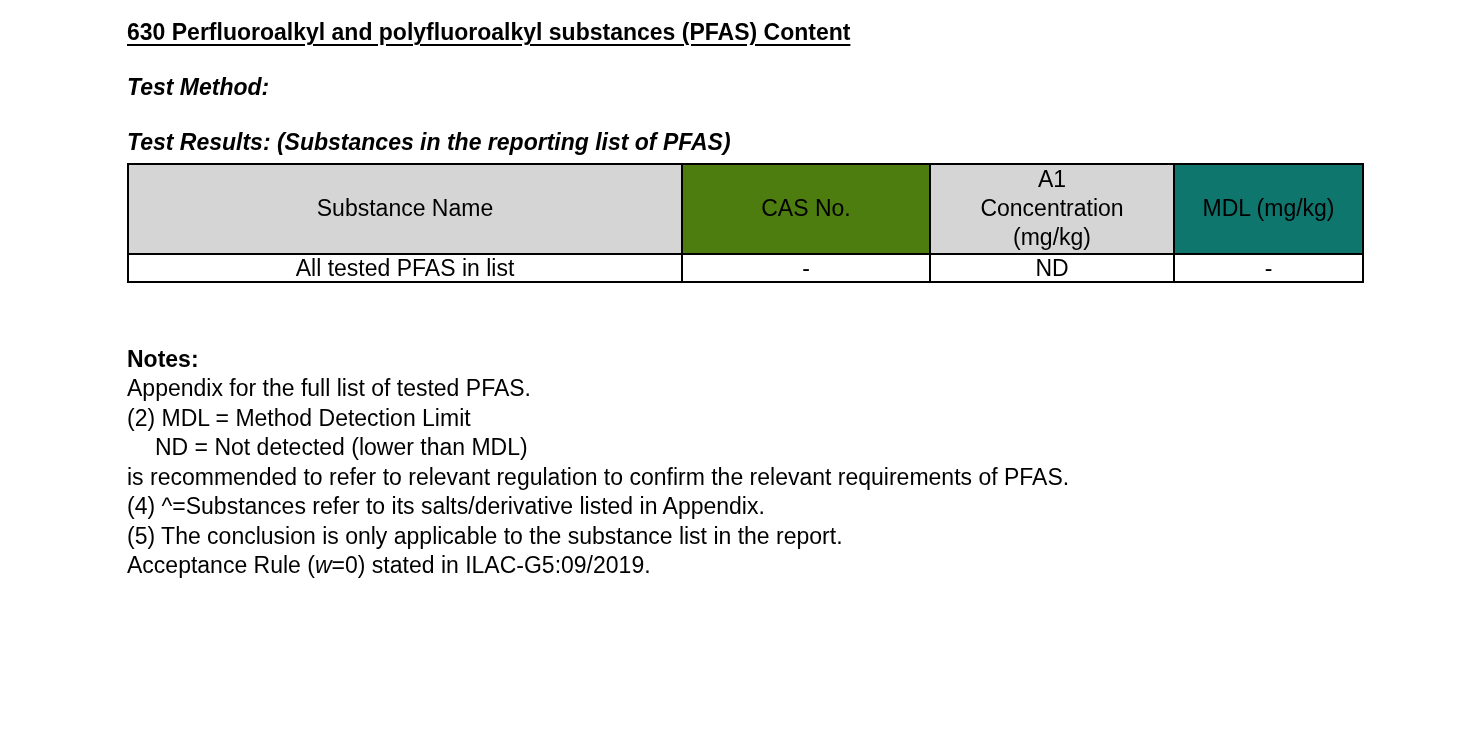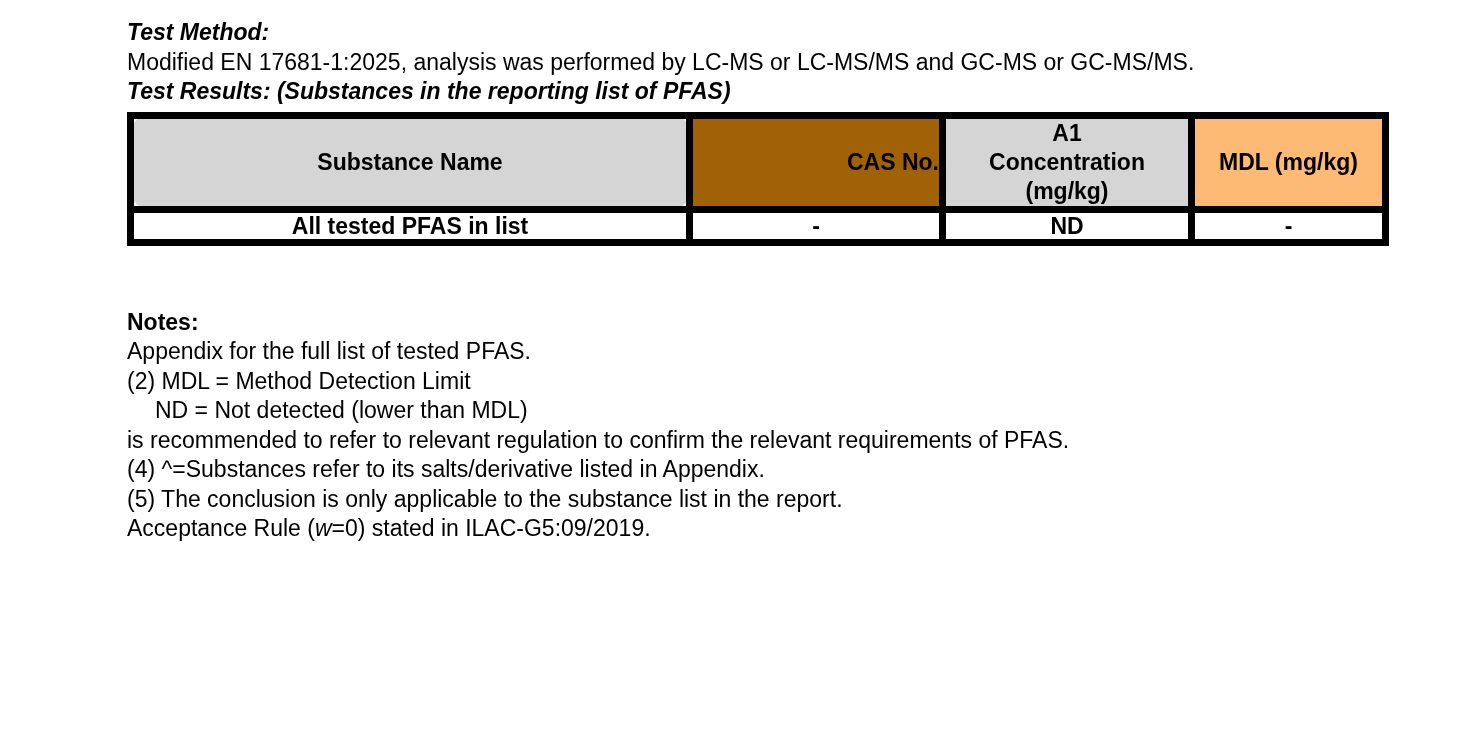--- a/index.html
+++ b/index.html
@@ -24,86 +24,87 @@
     text-decoration: underline;
     text-decoration-thickness: 2px;
     text-underline-offset: 4px;
     margin-bottom: 25px;
   }
   .section-heading {
     font-weight: bold;
     font-style: italic;
   }
   .tr-heading {
+    margin-top: 26px;
   }
   .results-table {
     border-collapse: collapse;
     table-layout: fixed;
     width: 1227px;
     margin-top: 5px;
   }
   .results-table th,
   .results-table td {
-    border: 7px solid #000000;
+    border: 2px solid #000000;
     text-align: center;
     vertical-align: middle;
-    font-weight: bold;
+    font-weight: normal;
     font-size: 23px;
     padding: 0;
     overflow: hidden;
   }
   .results-table th {
     white-space: pre-line;
     line-height: 29px;
   }
   .results-table .header-row {
     height: 90px;
   }
   .results-table .data-row {
     height: 22px;
   }
   .results-table .data-row td {
     line-height: 26px;
   }
-  .col-substance { width: 552px; border-radius: 18px; }
+  .col-substance { width: 552px; }
   .col-cas       { width: 246px; }
   .col-conc      { width: 242px; }
   .col-mdl       { width: 187px; }
   .notes-heading {
     font-weight: bold;
     margin-top: 62px;
   }
   .note-line { }
   .note-line.indent {
     padding-left: 28px;
   }
   .italic-var {
     font-style: italic;
   }
 </style>
 </head>
 <body>
 
 <div class="doc">
 
+  <div class="page-title">630 Perfluoroalkyl and polyfluoroalkyl substances (PFAS) Content</div>
 
   <div class="section-heading">Test Method:</div>
-  <div class="body-text">Modified EN 17681-1:2025, analysis was performed by LC-MS or LC-MS/MS and GC-MS or GC-MS/MS.</div>
 
   <div class="section-heading tr-heading">Test Results: (Substances in the reporting list of PFAS)</div>
 
   <table class="results-table">
     <tbody>
         <tr class="header-row">
       <th class="col-substance" style="background-color: rgb(213, 213, 213);">Substance Name</th>
-      <th class="col-cas" style="background-color: #a16207; text-align: right;">CAS No.</th>
+      <th class="col-cas" style="background-color: #4d7c0f;">CAS No.</th>
       <th class="col-conc" style="background-color: rgb(213, 213, 213);">A1
 Concentration
 (mg/kg)</th>
-      <th class="col-mdl" style="background-color: #fdba74; border-radius: 8px;">MDL (mg/kg)</th>
+      <th class="col-mdl" style="background-color: #0f766e;">MDL (mg/kg)</th>
     </tr>
     <tr class="data-row">
       <td>All tested PFAS in list</td>
       <td>-</td>
       <td>ND</td>
       <td>-</td>
     </tr>
   </tbody>
     </table>
 

